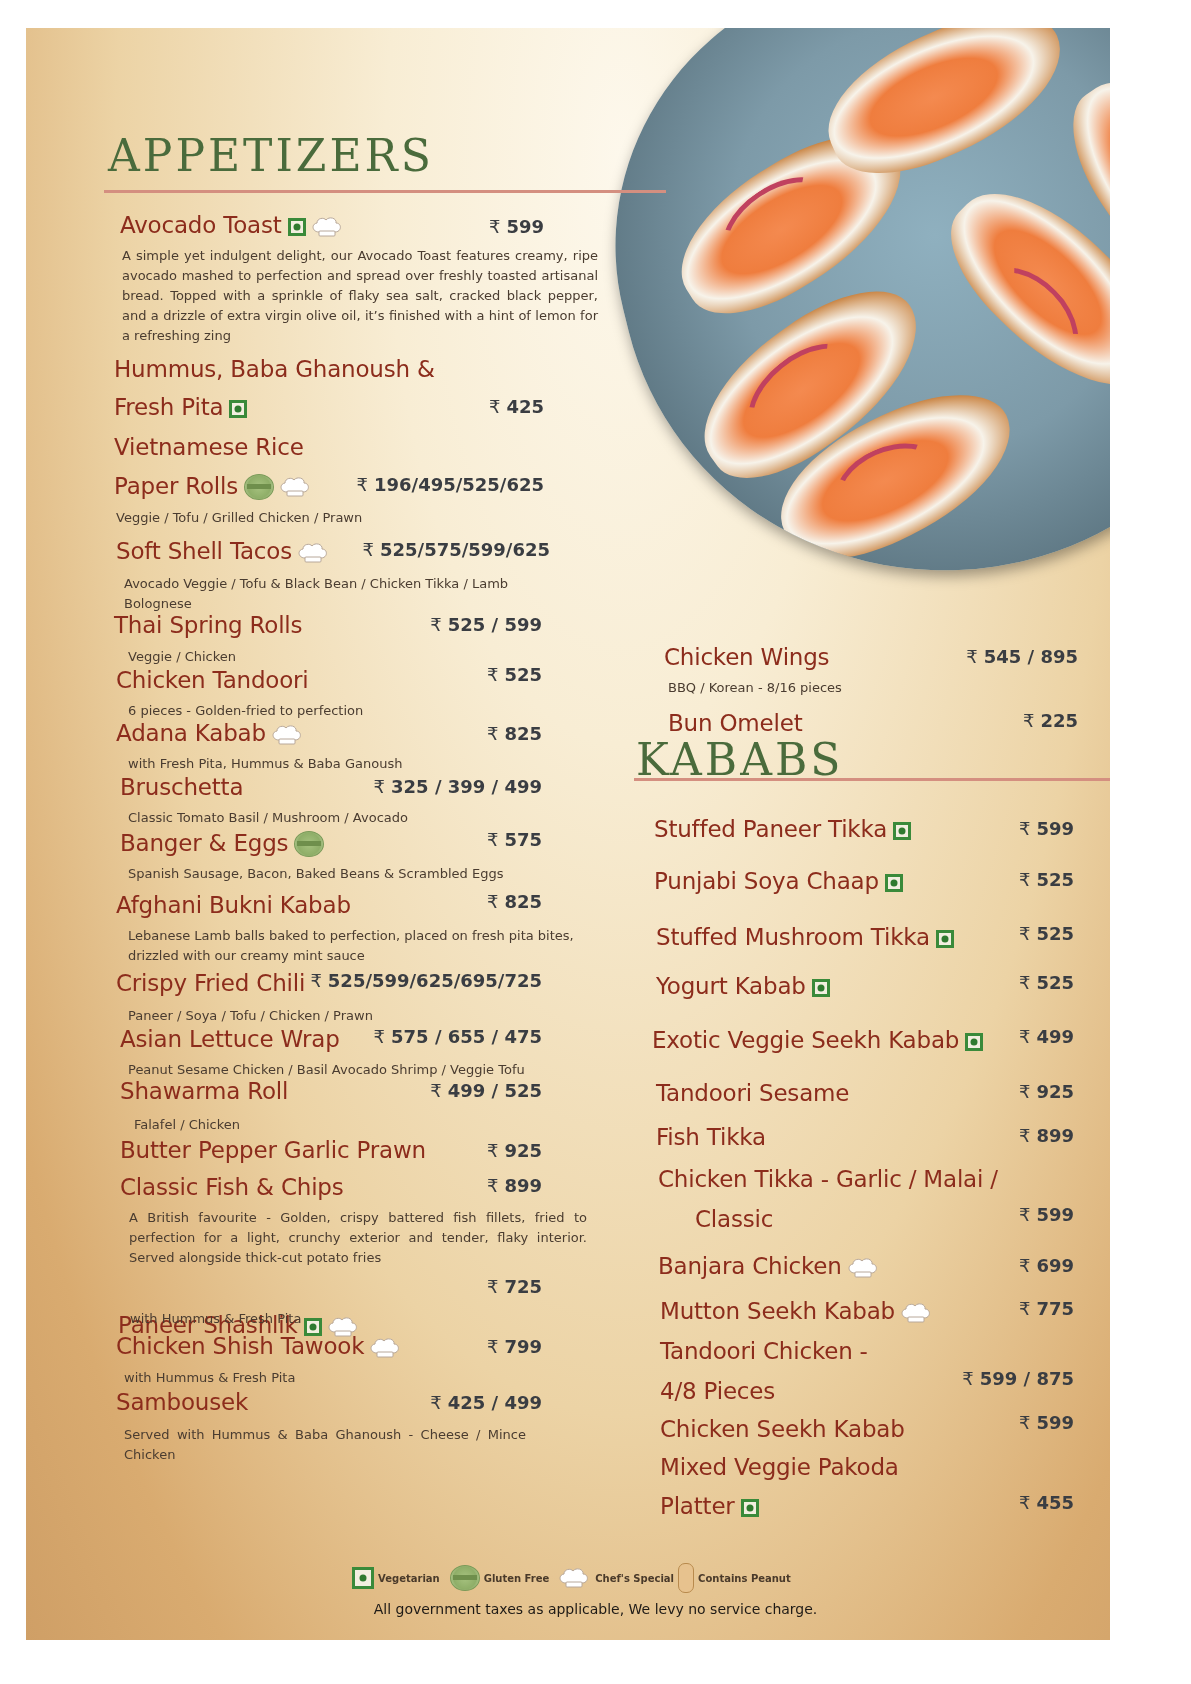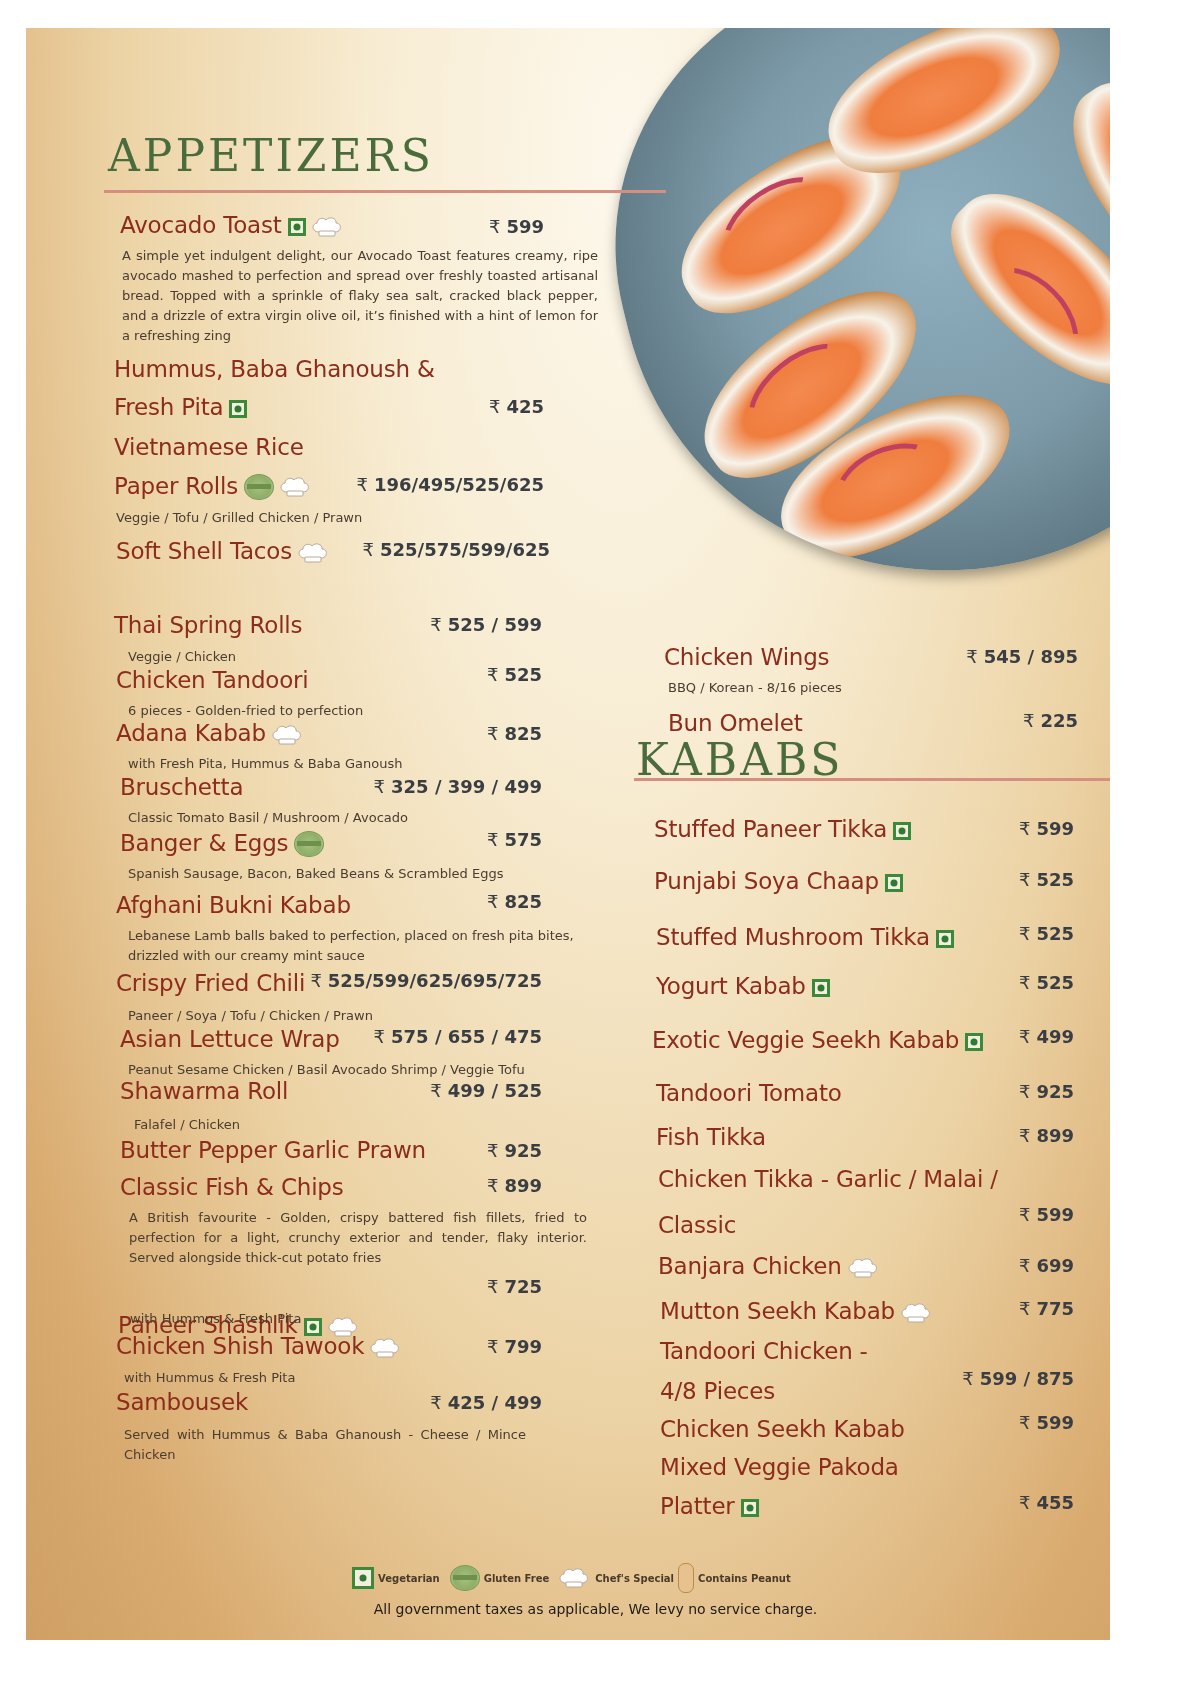--- a/index.html
+++ b/index.html
@@ -82,20 +82,21 @@
   <div class="item-name" style="left:88px;top:446px;"><span>Paper Rolls</span><span class="gf"></span><svg class="chef">
         <use href="#chef-hat"></use>
       </svg></div>
   <div class="price" style="right:566px;top:448px;"><span class="rs">₹</span><span>196/495/525/625</span></div>
   <div class="item-desc" style="left:90px;top:480px;">Veggie / Tofu / Grilled Chicken / Prawn</div>
 
   <div class="item-name" style="left:90px;top:512px;"><span>Soft Shell Tacos</span><svg class="chef">
         <use href="#chef-hat"></use>
       </svg></div>
   <div class="price" style="right:560px;top:513px;"><span class="rs">₹</span><span>525/575/599/625</span></div>
+  <div class="item-desc" style="left:98px;top:546px;width:420px;">Avocado Veggie / Tofu &amp; Black Bean / Chicken Tikka / Lamb Bolognese</div>
 
   <div class="item-name" style="left:88px;top:586px;">Thai Spring Rolls</div>
   <div class="price" style="right:568px;top:588px;"><span class="rs">₹</span><span>525 / 599</span></div>
   <div class="item-desc" style="left:102px;top:619px;">Veggie / Chicken</div>
 
   <div class="item-name" style="left:90px;top:641px;">Chicken Tandoori</div>
   <div class="price" style="right:568px;top:638px;"><span class="rs">₹</span><span>525</span></div>
   <div class="item-desc" style="left:102px;top:673px;">6 pieces - Golden-fried to perfection</div>
 
   <div class="item-name" style="left:90px;top:694px;"><span>Adana Kabab</span><svg class="chef">
@@ -168,28 +169,28 @@
 
   <div class="item-name" style="left:630px;top:898px;"><span>Stuffed Mushroom Tikka</span><span class="veg"></span></div>
   <div class="price" style="right:36px;top:897px;"><span class="rs">₹</span><span>525</span></div>
 
   <div class="item-name" style="left:630px;top:947px;"><span>Yogurt Kabab</span><span class="veg"></span></div>
   <div class="price" style="right:36px;top:946px;"><span class="rs">₹</span><span>525</span></div>
 
   <div class="item-name" style="left:626px;top:1001px;"><span>Exotic Veggie Seekh Kabab</span><span class="veg"></span></div>
   <div class="price" style="right:36px;top:1000px;text-align:center;"><span class="rs">₹</span><span>499</span></div>
 
-  <div class="item-name" style="left:630px;top:1054px;">Tandoori Tomato</div>
+  <div class="item-name" style="left:630px;top:1054px;">Tandoori Sesame</div>
   <div class="price" style="right:36px;top:1055px;"><span class="rs">₹</span><span>925</span></div>
 
   <div class="item-name" style="left:630px;top:1098px;">Fish Tikka</div>
   <div class="price" style="right:36px;top:1099px;"><span class="rs">₹</span><span>899</span></div>
 
   <div class="item-name" style="left:632px;top:1140px;">Chicken Tikka - Garlic / Malai /</div>
-  <div class="item-name" style="left:632px;top:1180px;margin-top:6px;">Classic</div>
+  <div class="item-name" style="left:669px;top:1180px;">Classic</div>
   <div class="price" style="right:36px;top:1178px;"><span class="rs">₹</span><span>599</span></div>
 
   <div class="item-name" style="left:632px;top:1227px;"><span>Banjara Chicken</span><svg class="chef">
         <use href="#chef-hat"></use>
       </svg></div>
   <div class="price" style="right:36px;top:1229px;"><span class="rs">₹</span><span>699</span></div>
 
   <div class="item-name" style="left:634px;top:1272px;"><span>Mutton Seekh Kabab</span><svg class="chef">
         <use href="#chef-hat"></use>
       </svg></div>

